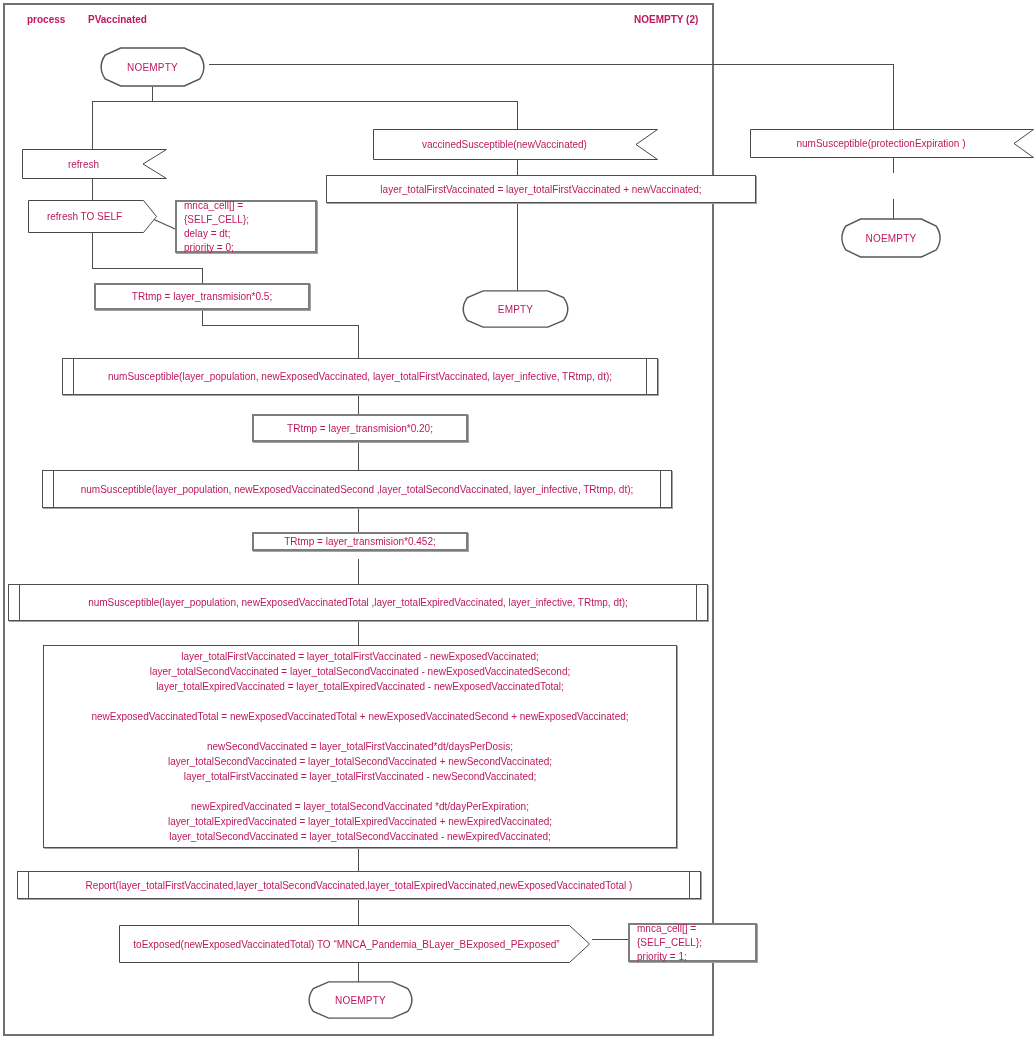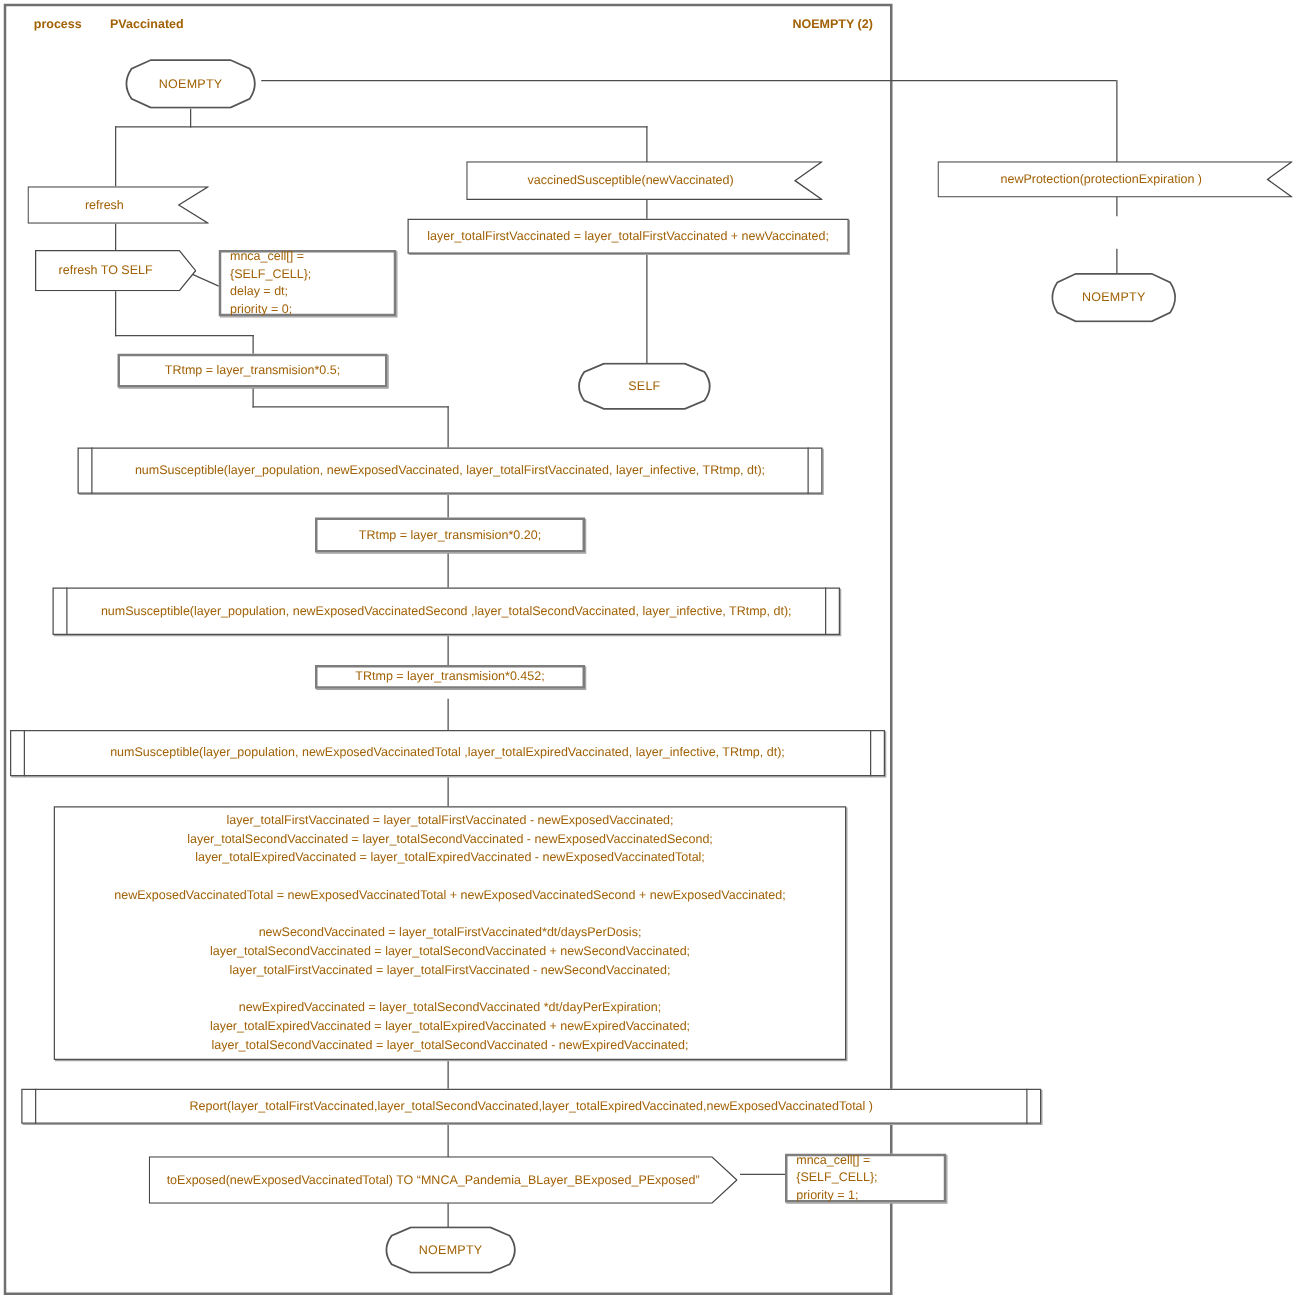--- a/index.html
+++ b/index.html
@@ -1,18 +1,18 @@
 <!DOCTYPE html>
 <html><head>
 <meta charset="utf-8">
 <style>
   html,body { margin:0; padding:0; background:#ffffff; }
   .canvas {
     position:relative; width:1036px; height:1047px; background:#ffffff;
-    font-family:"Liberation Sans","DejaVu Sans",sans-serif; color:#a16207;
+    font-family:"Liberation Sans","DejaVu Sans",sans-serif; color:#be185d;
     overflow:hidden;
   }
   .abs { position:absolute; box-sizing:border-box; }
   .frame { border:2px solid #6f6f6f; background:transparent; }
   .hdr { font-size:10px; font-weight:bold; white-space:nowrap; }
   .hdr-plain { font-size:10px; font-weight:bold; white-space:nowrap; }
   .line { background:#4d4d4d; }
   .diag { height:1px; background:#4d4d4d; transform:rotate(24deg); transform-origin:left center; }
 
   .box {
@@ -82,21 +82,21 @@
   <div class="abs state" style="left:96px;top:47px;width:113px;height:40px;">
     <svg viewBox="0 0 110 40" preserveAspectRatio="none">
         <path d="M24 1 L86 1 L101 8 Q109 20 101 32 L86 39 L24 39 L9 32 Q1 20 9 8 Z"></path>
       </svg>
     <span class="shape-label">NOEMPTY</span>
   </div>
   <div class="abs state" style="left:458px;top:290px;width:115px;height:38px;">
     <svg viewBox="0 0 110 40" preserveAspectRatio="none">
         <path d="M24 1 L86 1 L101 8 Q109 20 101 32 L86 39 L24 39 L9 32 Q1 20 9 8 Z"></path>
       </svg>
-    <span class="shape-label">SELF</span>
+    <span class="shape-label">EMPTY</span>
   </div>
   <div class="abs state" style="left:837px;top:218px;width:108px;height:40px;">
     <svg viewBox="0 0 110 40" preserveAspectRatio="none">
         <path d="M24 1 L86 1 L101 8 Q109 20 101 32 L86 39 L24 39 L9 32 Q1 20 9 8 Z"></path>
       </svg>
     <span class="shape-label">NOEMPTY</span>
   </div>
   <div class="abs state" style="left:304px;top:981px;width:113px;height:38px;">
     <svg viewBox="0 0 110 40" preserveAspectRatio="none">
         <path d="M24 1 L86 1 L101 8 Q109 20 101 32 L86 39 L24 39 L9 32 Q1 20 9 8 Z"></path>
@@ -113,40 +113,40 @@
   <div class="abs flag" style="left:22px;top:149px;width:145px;height:30px;">
     <svg viewBox="0 0 145 30" preserveAspectRatio="none">
         <polygon points="0.5,0.5 144.5,0.5 121,15 144.5,29.5 0.5,29.5"></polygon>
       </svg>
     <span class="shape-label pad-notch">refresh</span>
   </div>
   <div class="abs flag" style="left:750px;top:129px;width:284px;height:29px;">
     <svg viewBox="0 0 284 29" preserveAspectRatio="none">
         <polygon points="0.5,0.5 283.5,0.5 264,14.5 283.5,28.5 0.5,28.5"></polygon>
       </svg>
-    <span class="shape-label pad-notch">newProtection(protectionExpiration )</span>
+    <span class="shape-label pad-notch">numSusceptible(protectionExpiration )</span>
   </div>
 
   <div class="abs flag" style="left:28px;top:200px;width:129px;height:33px;">
     <svg viewBox="0 0 129 33" preserveAspectRatio="none">
         <polygon points="0.5,0.5 115.5,0.5 128.5,16.5 115.5,32.5 0.5,32.5"></polygon>
       </svg>
     <span class="shape-label pad-point">refresh TO SELF</span>
   </div>
   <div class="abs flag" style="left:119px;top:925px;width:471px;height:38px;">
     <svg viewBox="0 0 471 38" preserveAspectRatio="none">
         <polygon points="0.5,0.5 450.5,0.5 470.5,19 450.5,37.5 0.5,37.5"></polygon>
       </svg>
     <span class="shape-label pad-point">toExposed(newExposedVaccinatedTotal) TO “MNCA_Pandemia_BLayer_BExposed_PExposed”</span>
   </div>
 
   <div class="abs box thick left-align" style="left:175px;top:200px;width:142px;height:53px;">mnca_cell[] = {SELF_CELL};
 delay = dt;
 priority = 0;</div>
-  <div class="abs box" style="left:326px;top:175px;width:353px;height:28px;">layer_totalFirstVaccinated = layer_totalFirstVaccinated + newVaccinated;</div>
+  <div class="abs box" style="left:326px;top:175px;width:430px;height:28px;">layer_totalFirstVaccinated = layer_totalFirstVaccinated + newVaccinated;</div>
   <div class="abs box thick" style="left:94px;top:283px;width:216px;height:27px;">TRtmp  = layer_transmision*0.5;</div>
   <div class="abs box thick" style="left:252px;top:414px;width:216px;height:28px;">TRtmp = layer_transmision*0.20;</div>
   <div class="abs box thick" style="left:252px;top:532px;width:216px;height:19px;">TRtmp = layer_transmision*0.452;</div>
   <div class="abs box bigblock" style="left:43px;top:645px;width:634px;height:203px;">layer_totalFirstVaccinated = layer_totalFirstVaccinated - newExposedVaccinated;
 layer_totalSecondVaccinated = layer_totalSecondVaccinated - newExposedVaccinatedSecond;
 layer_totalExpiredVaccinated = layer_totalExpiredVaccinated - newExposedVaccinatedTotal;
 
 newExposedVaccinatedTotal = newExposedVaccinatedTotal + newExposedVaccinatedSecond  + newExposedVaccinated;
 
 newSecondVaccinated = layer_totalFirstVaccinated*dt/daysPerDosis;
@@ -167,19 +167,19 @@
   <div class="abs box" style="left:62px;top:358px;width:596px;height:37px;">
     <span class="bar bar-l"></span>
     <span class="bar bar-r"></span>
     <span>numSusceptible(layer_population, newExposedVaccinated, layer_totalFirstVaccinated, layer_infective, TRtmp, dt);</span>
   </div>
   <div class="abs box" style="left:8px;top:584px;width:700px;height:37px;">
     <span class="bar bar-l"></span>
     <span class="bar bar-r"></span>
     <span>numSusceptible(layer_population, newExposedVaccinatedTotal ,layer_totalExpiredVaccinated, layer_infective, TRtmp, dt);</span>
   </div>
-  <div class="abs box" style="left:17px;top:871px;width:816px;height:28px;">
+  <div class="abs box" style="left:17px;top:871px;width:684px;height:28px;">
     <span class="bar bar-l"></span>
     <span class="bar bar-r"></span>
     <span>Report(layer_totalFirstVaccinated,layer_totalSecondVaccinated,layer_totalExpiredVaccinated,newExposedVaccinatedTotal )</span>
   </div>
 
 </div>
 
 </body></html>

